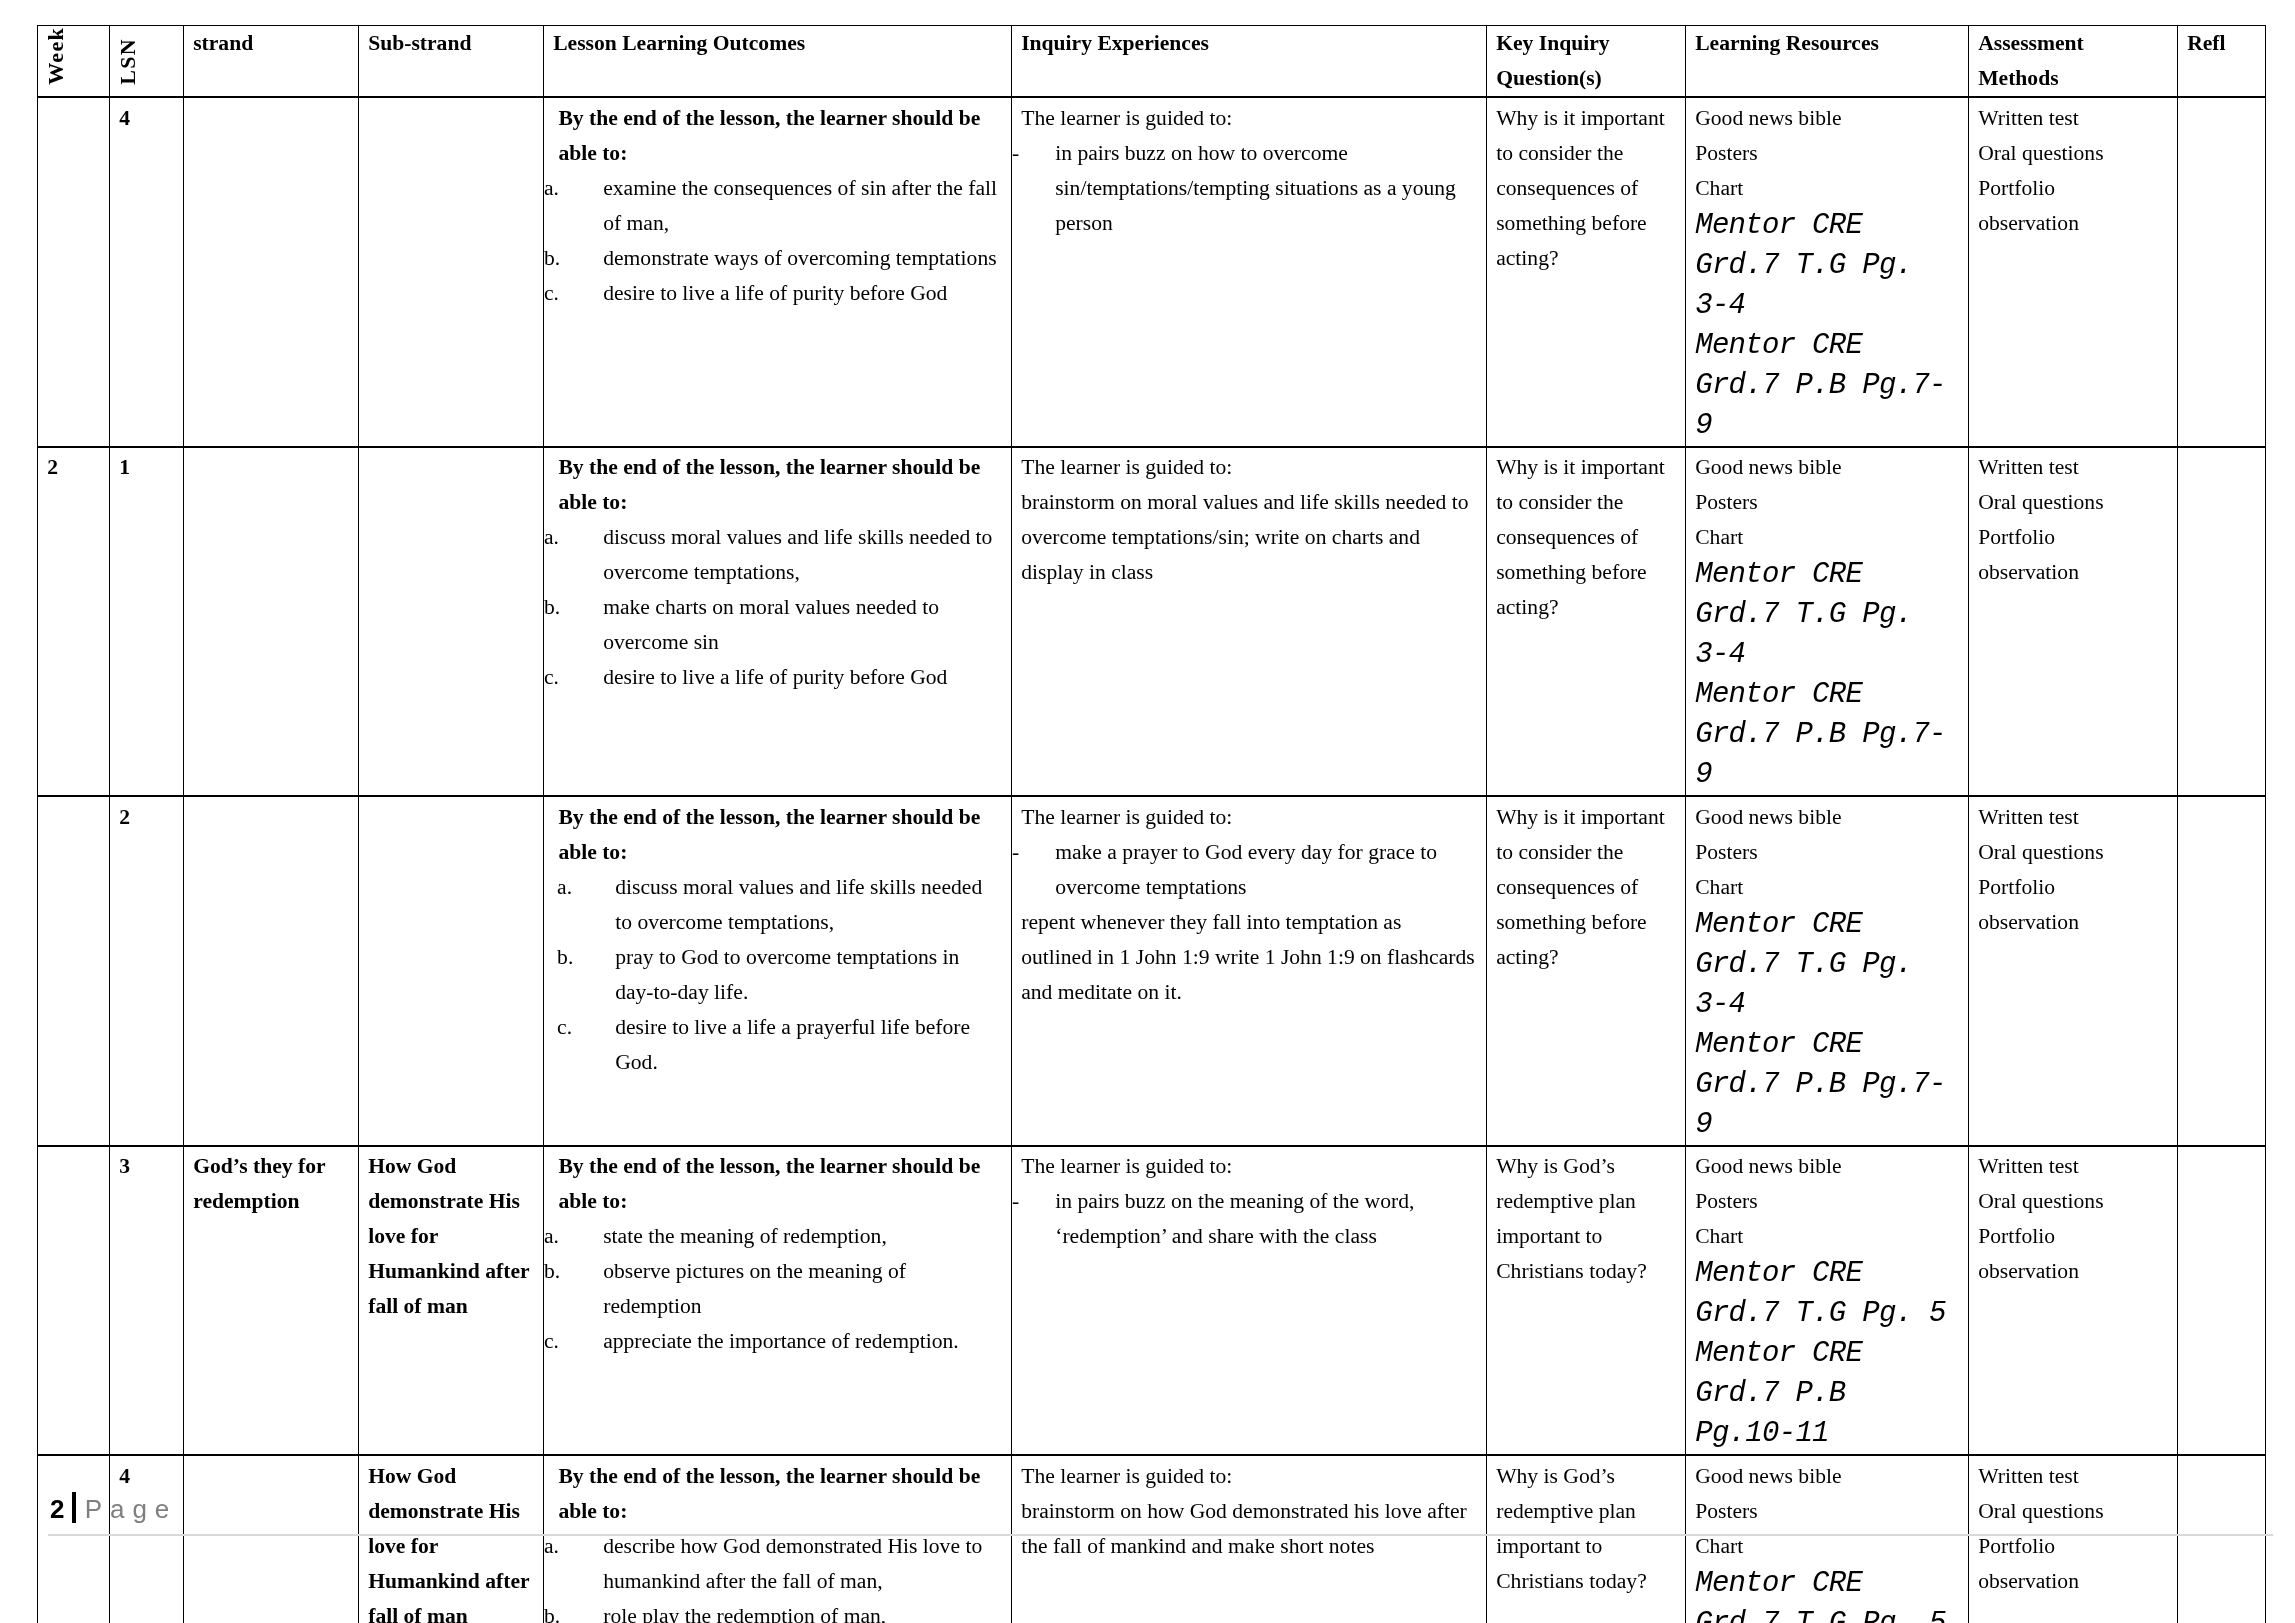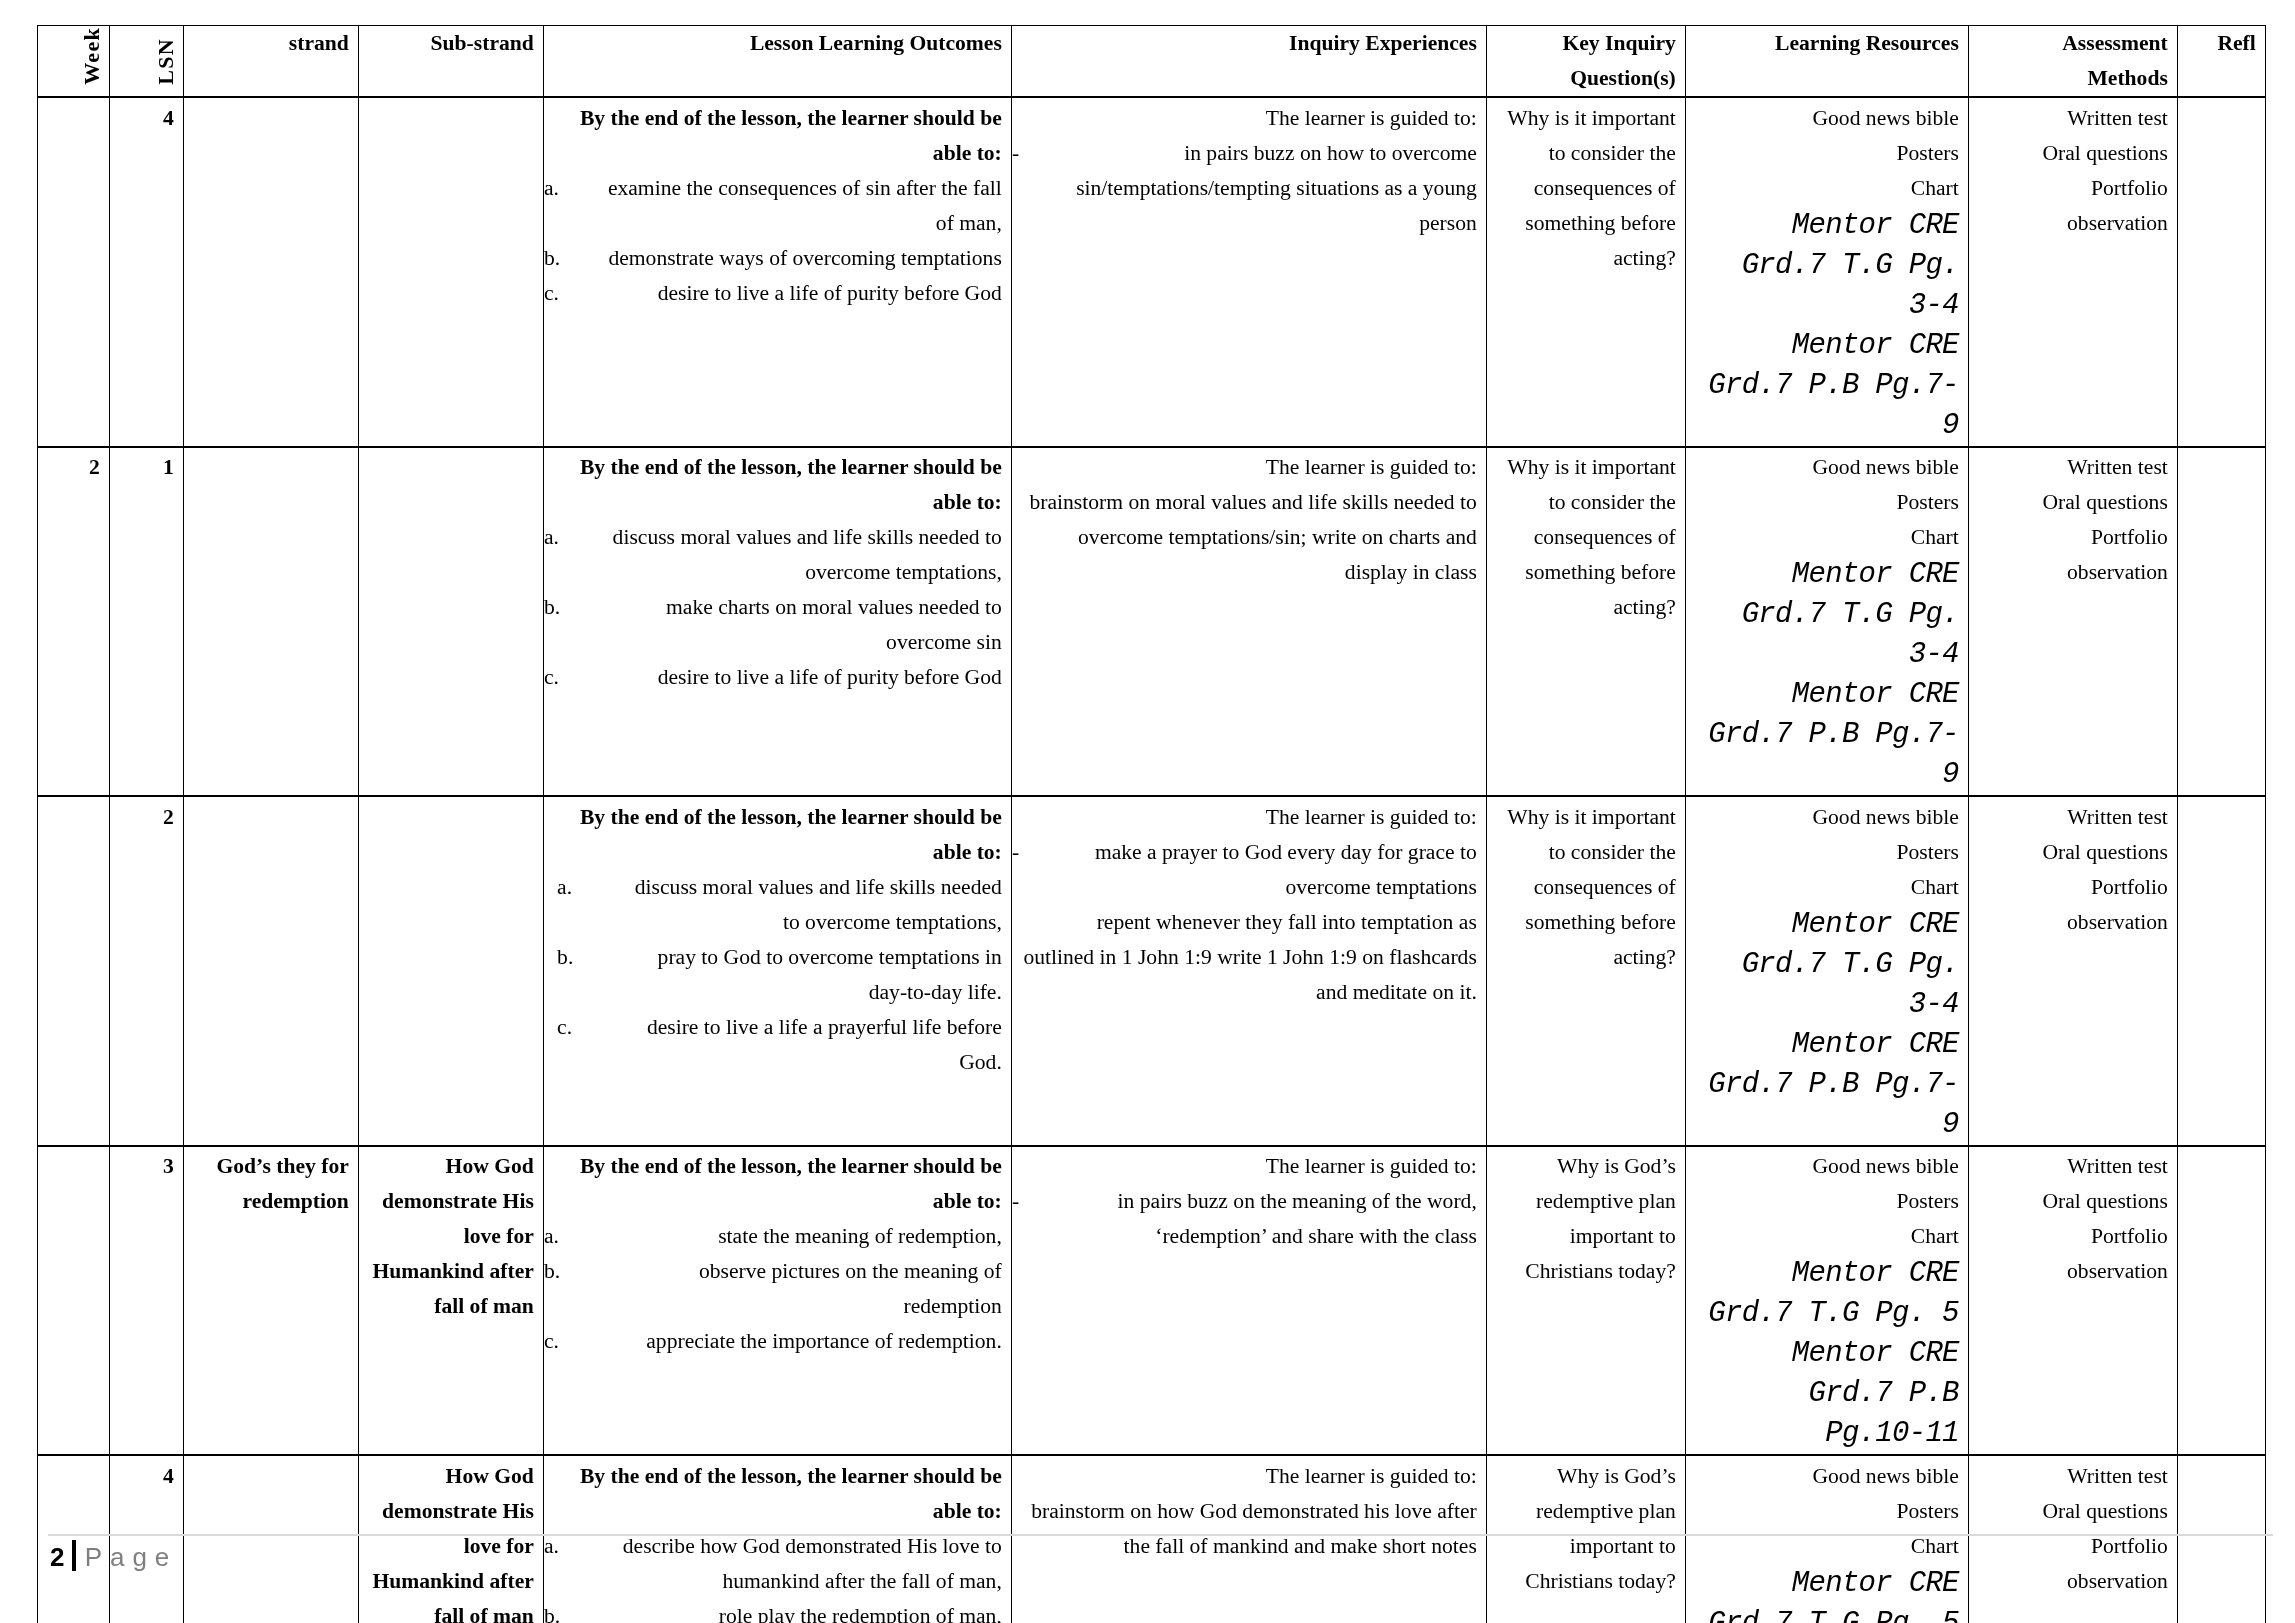--- a/index.html
+++ b/index.html
@@ -1,41 +1,41 @@
 <!DOCTYPE html>
 <html style="font-size:10.5px"><head>
 <meta charset="utf-8">
 <style>
   html, body { margin: 0; padding: 0; background: #ffffff; }
   body { width: 2295px; height: 1623px; position: relative; overflow: hidden;
          font-family: "Liberation Serif", "DejaVu Serif", serif; color: #000; }
   table.scheme { position: absolute; left: 37px; top: 25px; width: 2228px;
          border-collapse: collapse; table-layout: fixed; }
   table.scheme td, table.scheme th { border: 1.3px solid #000; vertical-align: top;
-         padding: 2.6px 9.2px 0 9.2px; font-size: 21.6px; line-height: 35px; text-align: right; }
+         padding: 2.6px 9.2px 0 9.2px; font-size: 21.6px; line-height: 35px; text-align: left; }
   table.scheme th { font-weight: bold; height: 65px; padding-top: 0; }
   table.scheme tr.hdr { border-bottom: 2.6px solid #000; }
   table.scheme tr.r { border-bottom: 2.6px solid #000; }
   .rot { writing-mode: vertical-rl; transform: rotate(180deg); font-weight: bold;
          font-size: 22px; letter-spacing: 1.3px; display: inline-block; }
   .wk-th { text-align: center; vertical-align: bottom !important; padding: 0 !important; }
   .bold { font-weight: bold; }
   .lead { padding-left: 5.2px; font-weight: bold; }
   ol.lo { margin: 0; padding: 0; list-style: none; }
   ol.lo li { position: relative; padding-left: 50px; }
   ol.lo li .mk { position: absolute; left: -9.2px; top: 0; }
   ol.lo.ind li .mk { left: 3.9px; }
   ol.lo.ind li { padding-left: 62px; }
   .big { font-size: 23.6px; line-height: 37px; }
   .dash-item { position: relative; padding-left: 34px; }
   .dash-item .dash { position: absolute; left: -9.2px; top: 0; }
   .res-it { font-family: Liberation Mono, monospace; font-style: italic;
          font-size: 29px; line-height: 40px; letter-spacing: -0.7px; }
   .footer-line { position: absolute; left: 48px; width: 2225px; top: 1534px; height: 2px; background: #d9d9d9; }
-  .footer { position: absolute; left: 50px; top: 1538px; font-family: "Liberation Sans", "DejaVu Sans", sans-serif;
+  .footer { position: absolute; left: 50px; top: 1490px; font-family: "Liberation Sans", "DejaVu Sans", sans-serif;
          font-size: 26px; line-height: 39px; }
   .footer .pnum { font-weight: bold; }
   .footer .bar { display: inline-block; width: 3.3px; height: 31px; background: #000; vertical-align: -5.2px; margin: 0 9.2px 0 7.9px; }
   .footer .pword { color: #7f7f7f; letter-spacing: 7.9px; }
 </style>
 </head>
 <body>
 
 <table class="scheme">
   <colgroup>

